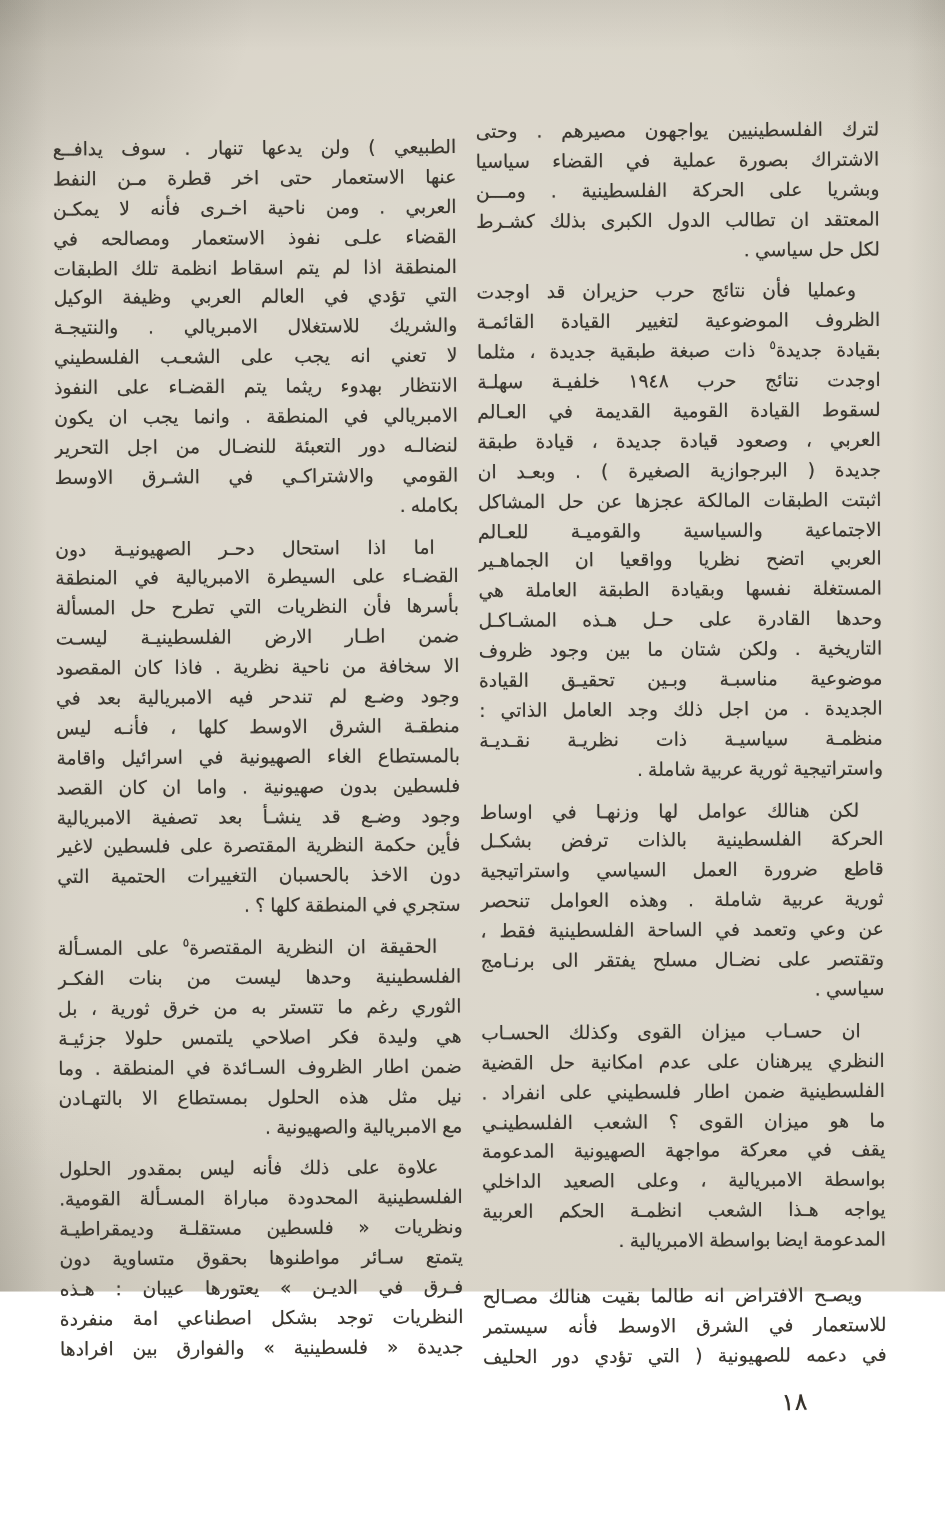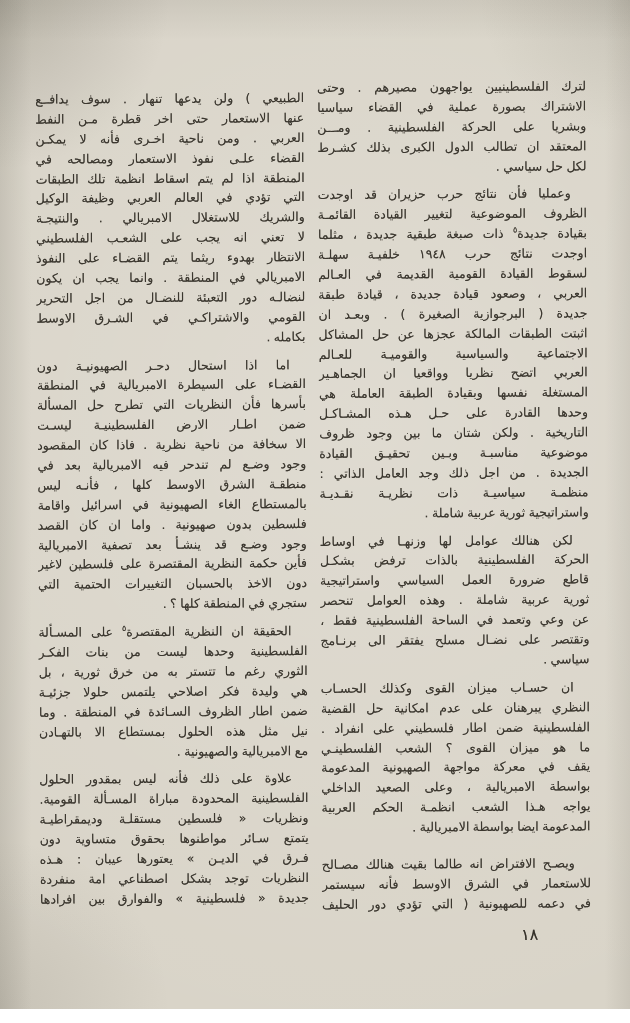--- a/index.html
+++ b/index.html
@@ -8,21 +8,21 @@
   }
   body {
     width: 630px;
     height: 1023px;
     overflow: hidden;
     font-family: "DejaVu Sans", sans-serif;
   }
   .page {
     position: relative;
     width: 630px;
-    height: 1009px;
+    height: 861px;
     background:
       radial-gradient(140% 90% at 58% 42%, rgba(255,255,255,0.16), rgba(255,255,255,0) 70%),
       radial-gradient(45% 28% at 0% 0%, rgba(70,66,54,0.22), rgba(70,66,54,0) 60%),
       radial-gradient(40% 22% at 100% 0%, rgba(70,66,54,0.13), rgba(70,66,54,0) 60%),
       radial-gradient(45% 28% at 0% 100%, rgba(70,66,54,0.12), rgba(70,66,54,0) 60%),
       linear-gradient(to right, rgba(70,66,54,0.15), rgba(70,66,54,0) 5%),
       linear-gradient(to left, rgba(70,66,54,0.10), rgba(70,66,54,0) 4%),
       linear-gradient(to bottom, rgba(70,66,54,0.10), rgba(70,66,54,0) 4%),
       #d9d4c8;
   }

